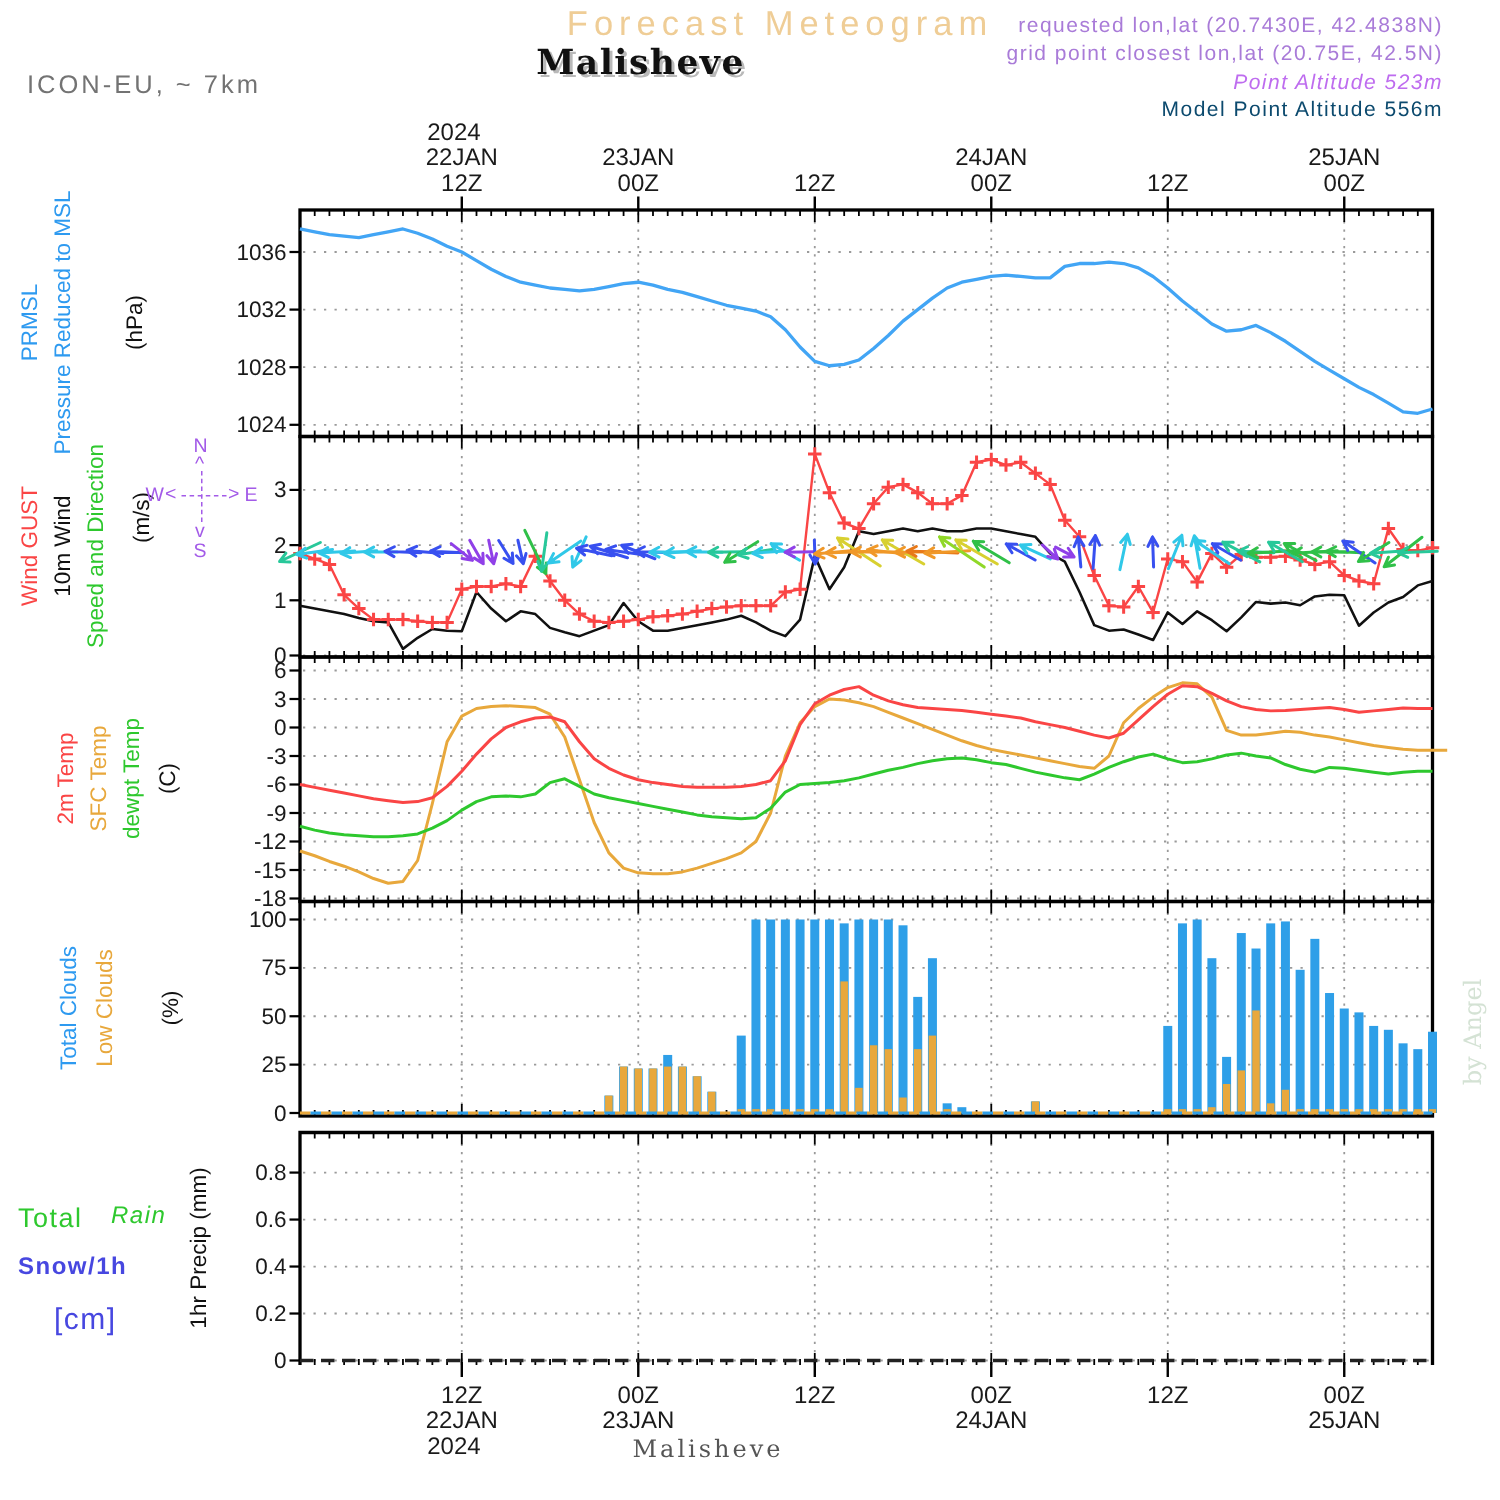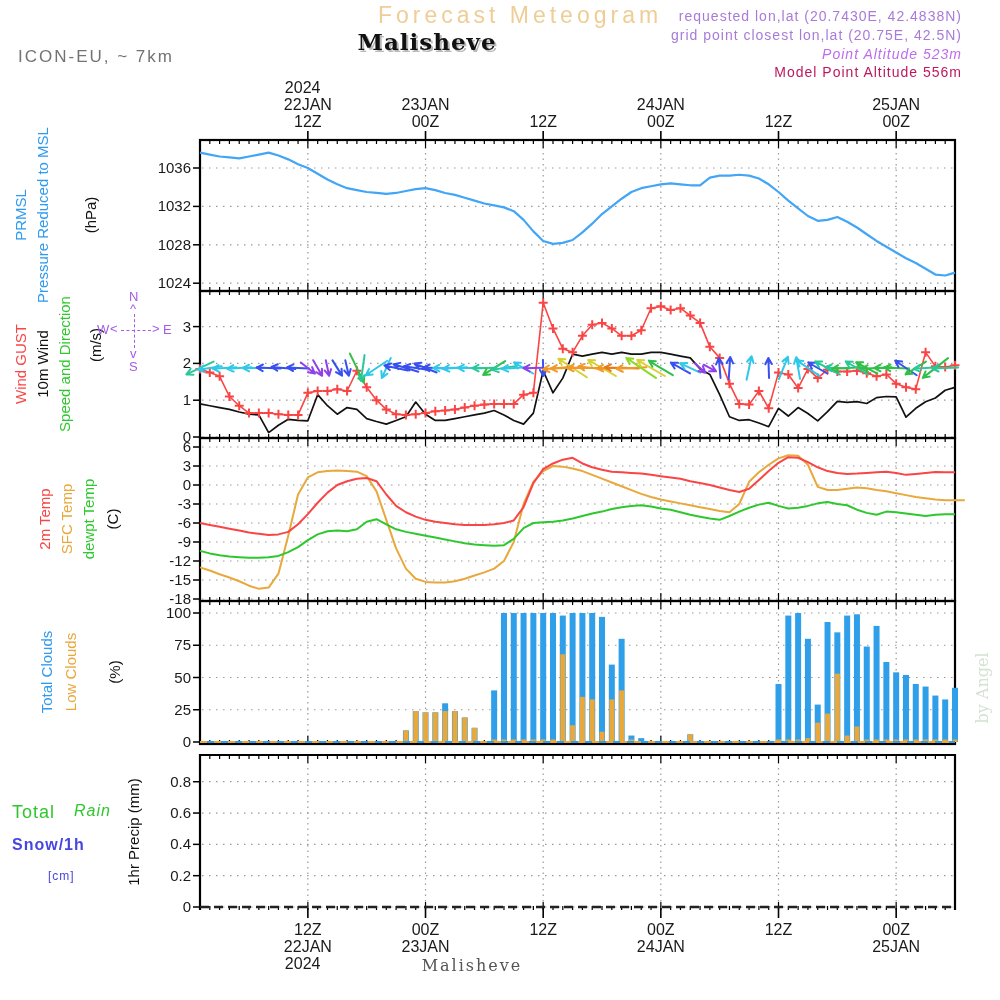--- a/index.html
+++ b/index.html
@@ -11,40 +11,40 @@
   .lab{font-size:15px;}
   .title{left:520px;top:2px;font-size:23px;letter-spacing:4px;color:#EFCD96;}
   .station-title{left:427px;top:28px;font-size:23px;font-weight:bold;
                  font-family:"DejaVu Serif",serif;letter-spacing:1px;color:#111;
                  text-shadow:2px 2px 0 #b9b9b9;}
   .model-label{left:18px;top:47px;font-size:17px;letter-spacing:2px;color:#737373;}
   .hdr-r{right:38px;font-size:14px;letter-spacing:1px;text-align:left;}
   .req{top:8px;color:#A97BD8;}
   .gridpt{top:27px;color:#A97BD8;}
   .palt{top:46px;color:#BE6CEF;font-style:italic;}
-  .mpalt{top:64px;color:#be185d;}
+  .mpalt{top:64px;color:#0c4a6e;}
   .lab-prmsl{left:20px;top:215px;color:#2E9AF0;}
   .lab-prmsl2{left:42px;top:215px;color:#2E9AF0;}
   .lab-hpa{left:90px;top:215px;color:#111;}
   .lab-gust{left:20px;top:364px;color:#FA4545;}
   .lab-w10{left:42px;top:364px;color:#111;}
   .lab-sdir{left:64px;top:364px;color:#2EC82E;}
   .lab-ms{left:95px;top:345px;color:#111;}
   .lab-t2m{left:44px;top:519px;color:#FA4545;}
   .lab-sfc{left:66px;top:519px;color:#E8A83C;}
   .lab-dew{left:88px;top:519px;color:#2EC82E;}
   .lab-c{left:112px;top:519px;color:#111;}
   .lab-totc{left:46px;top:672px;color:#2E9AF0;}
   .lab-lowc{left:70px;top:672px;color:#E8A83C;}
   .lab-pct{left:114px;top:672px;color:#111;}
   .lab-precip{left:133px;top:832px;color:#111;}
   .lab-total{left:12px;top:802px;color:#2EC82E;font-size:18px;letter-spacing:1px;}
   .lab-rain{left:74px;top:802px;color:#2EC82E;font-size:16px;letter-spacing:1px;font-style:italic;}
   .lab-snow{left:12px;top:836px;color:#4747E0;font-size:16px;letter-spacing:1px;font-weight:bold;}
-  .lab-cm{left:48px;top:869px;color:#4747E0;font-size:12px;letter-spacing:1px;}
+  .lab-cm{left:36px;top:869px;color:#4747E0;font-size:20px;letter-spacing:1px;}
   .watermark{left:982px;top:688px;color:#D4E2D4;font-size:16px;
              font-family:"DejaVu Serif",serif;}
   .footer-station{left:472px;top:956px;font-family:"DejaVu Serif",serif;font-size:16px;
                   color:#555;letter-spacing:2px;}
   .compass{color:#A35BE8;font-size:13px;}
   .cp-n{left:129px;top:289px;}
   .cp-up{left:130px;top:301px;}
   .cp-vline{left:134px;top:314px;height:34px;border-left:1.5px dashed #A35BE8;}
   .cp-dn{left:130px;top:346px;}
   .cp-s{left:129px;top:359px;}

